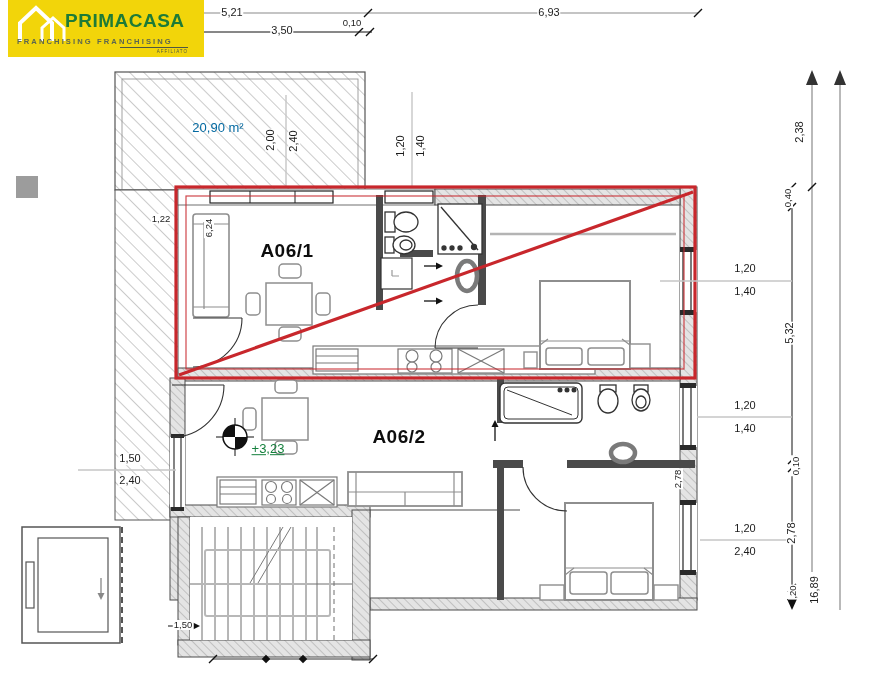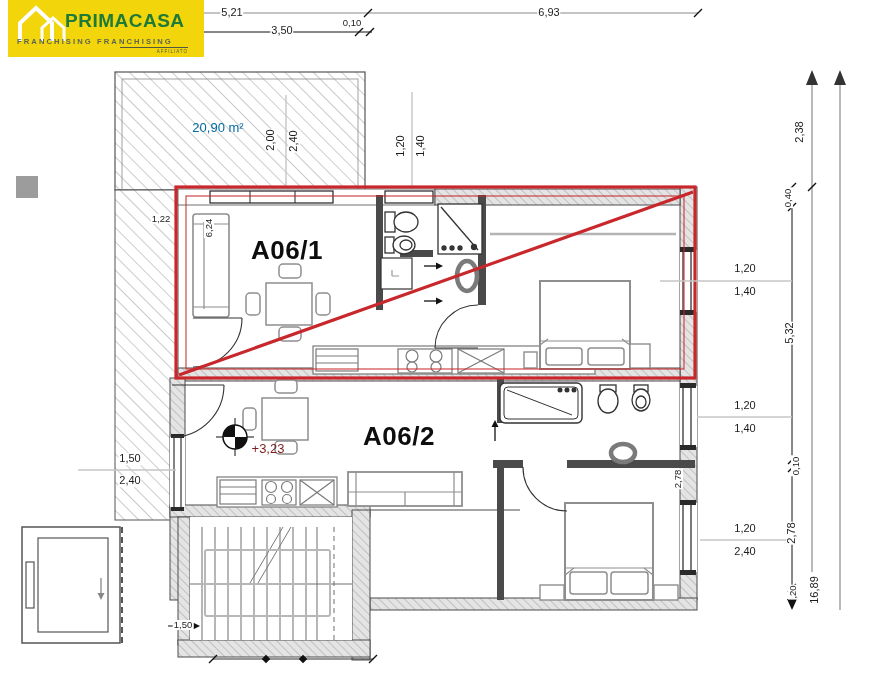--- a/index.html
+++ b/index.html
@@ -4,22 +4,22 @@
 <style>
   html,body{margin:0;padding:0;background:#ffffff;}
   .canvas{position:relative;width:870px;height:693px;background:#fff;overflow:hidden;
           font-family:"Liberation Sans",sans-serif;}
   .canvas svg{position:absolute;left:0;top:0;}
   
   .lbl{position:absolute;white-space:nowrap;color:#1c1c1c;line-height:1.05;z-index:6;}
   .dim{font-size:11px;background:#fff;padding:0 1px;}
   .dim-sm{font-size:9.5px;background:#fff;padding:0 1px;}
   .area{font-size:13px;color:#0369a1;background:transparent;}
-  .room{font-size:26px;font-weight:bold;color:#0d0d0d;background:transparent;letter-spacing:.5px;}
-  .level{font-size:13px;color:#7f1d1d;background:transparent;}
+  .room{font-size:19px;font-weight:bold;color:#0d0d0d;background:transparent;letter-spacing:.5px;}
+  .level{font-size:13px;color:#15803d;background:transparent;text-decoration:underline;}
   
   .watermark{position:absolute;left:452px;top:357px;transform:translate(-50%,-50%);
              font-size:47px;font-weight:bold;letter-spacing:1px;z-index:5;
              color:rgba(130,130,130,0.10);-webkit-text-stroke:1.6px rgba(105,105,105,0.55);}
   
   .logo{position:absolute;left:8px;top:0;width:196px;height:57px;background:#f2d50a;z-index:10;}
   .logo .brand{position:absolute;left:57px;top:10px;font-size:19px;font-weight:800;
                color:#1e7b37;letter-spacing:.5px;}
   .logo .sub{position:absolute;left:9px;top:37px;font-size:7.6px;font-weight:bold;
              letter-spacing:2.1px;color:#5c6650;}

